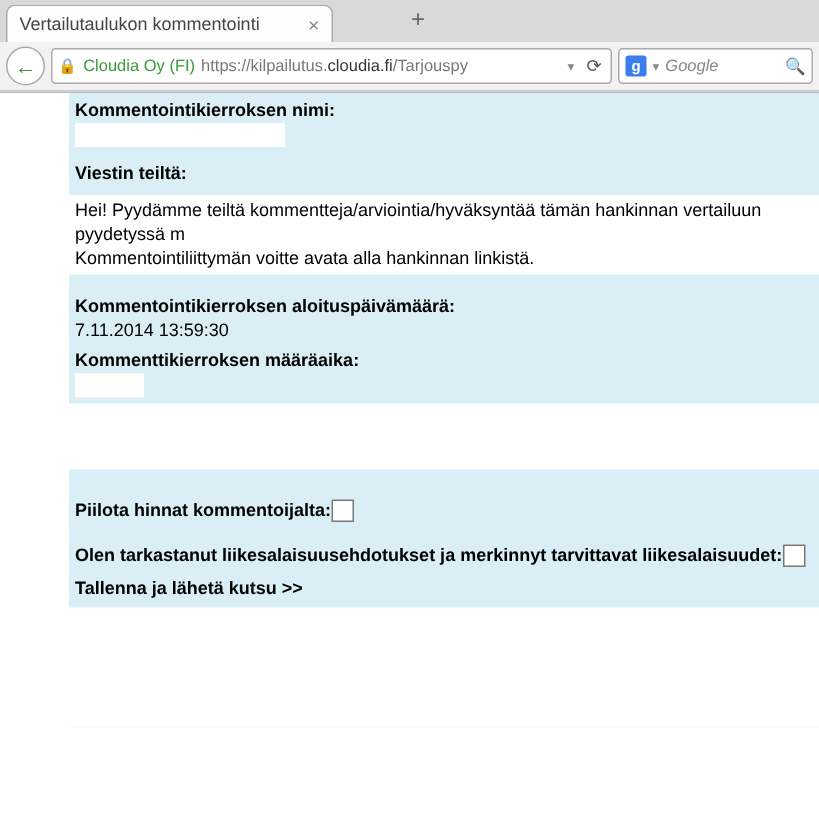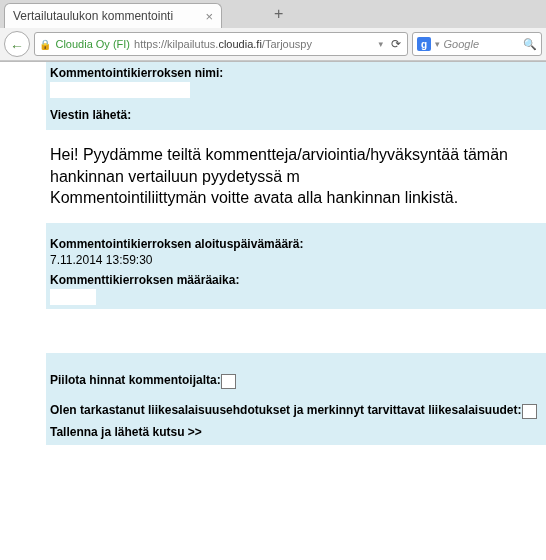--- a/index.html
+++ b/index.html
@@ -154,33 +154,33 @@
   .whitebox {
     background: #fff;
     height: 16px;
     width: 140px;
     margin-top: 2px;
   }
   .whitebox.small { width: 46px; }
   .whitebox.full { width: 100%; height: 44px; margin-top: 2px; }
   .whiterow {
     background: #fff;
-    padding: 14px 4px;
-    font-size: 16px;
+    padding: 2px 4px;
+    font-size: 12px;
     line-height: 1.35;
   }
   .link {
     color: #000;
     font-weight: bold;
   }
   .spacer { height: 10px; }
   .spacer-lg { height: 18px; }
   .inline-row {
     display: flex;
-    align-items: flex-end;
+    align-items: center;
     gap: 0;
     padding: 2px 4px;
   }
   .checkbox {
     width: 13px;
     height: 13px;
     border: 1px solid #777;
     background: #fff;
     display: inline-block;
   }
@@ -217,21 +217,21 @@
 </div>
 
 <div class="content">
 
   <div class="section">
     <div class="label">Kommentointikierroksen nimi:</div>
     <div class="whitebox"></div>
   </div>
 
   <div class="section">
-    <div class="label">Viestin lähetä:</div>
+    <div class="label">Viestin teiltä:</div>
   </div>
   <div class="whiterow">
     <div>Hei! Pyydämme teiltä kommentteja/arviointia/hyväksyntää tämän hankinnan vertailuun pyydetyssä m</div>
     <div>Kommentointiliittymän voitte avata alla hankinnan linkistä.</div>
   </div>
 
   <div class="spacer"></div>
 
 
   <div class="section" style="padding-bottom:2px;">

